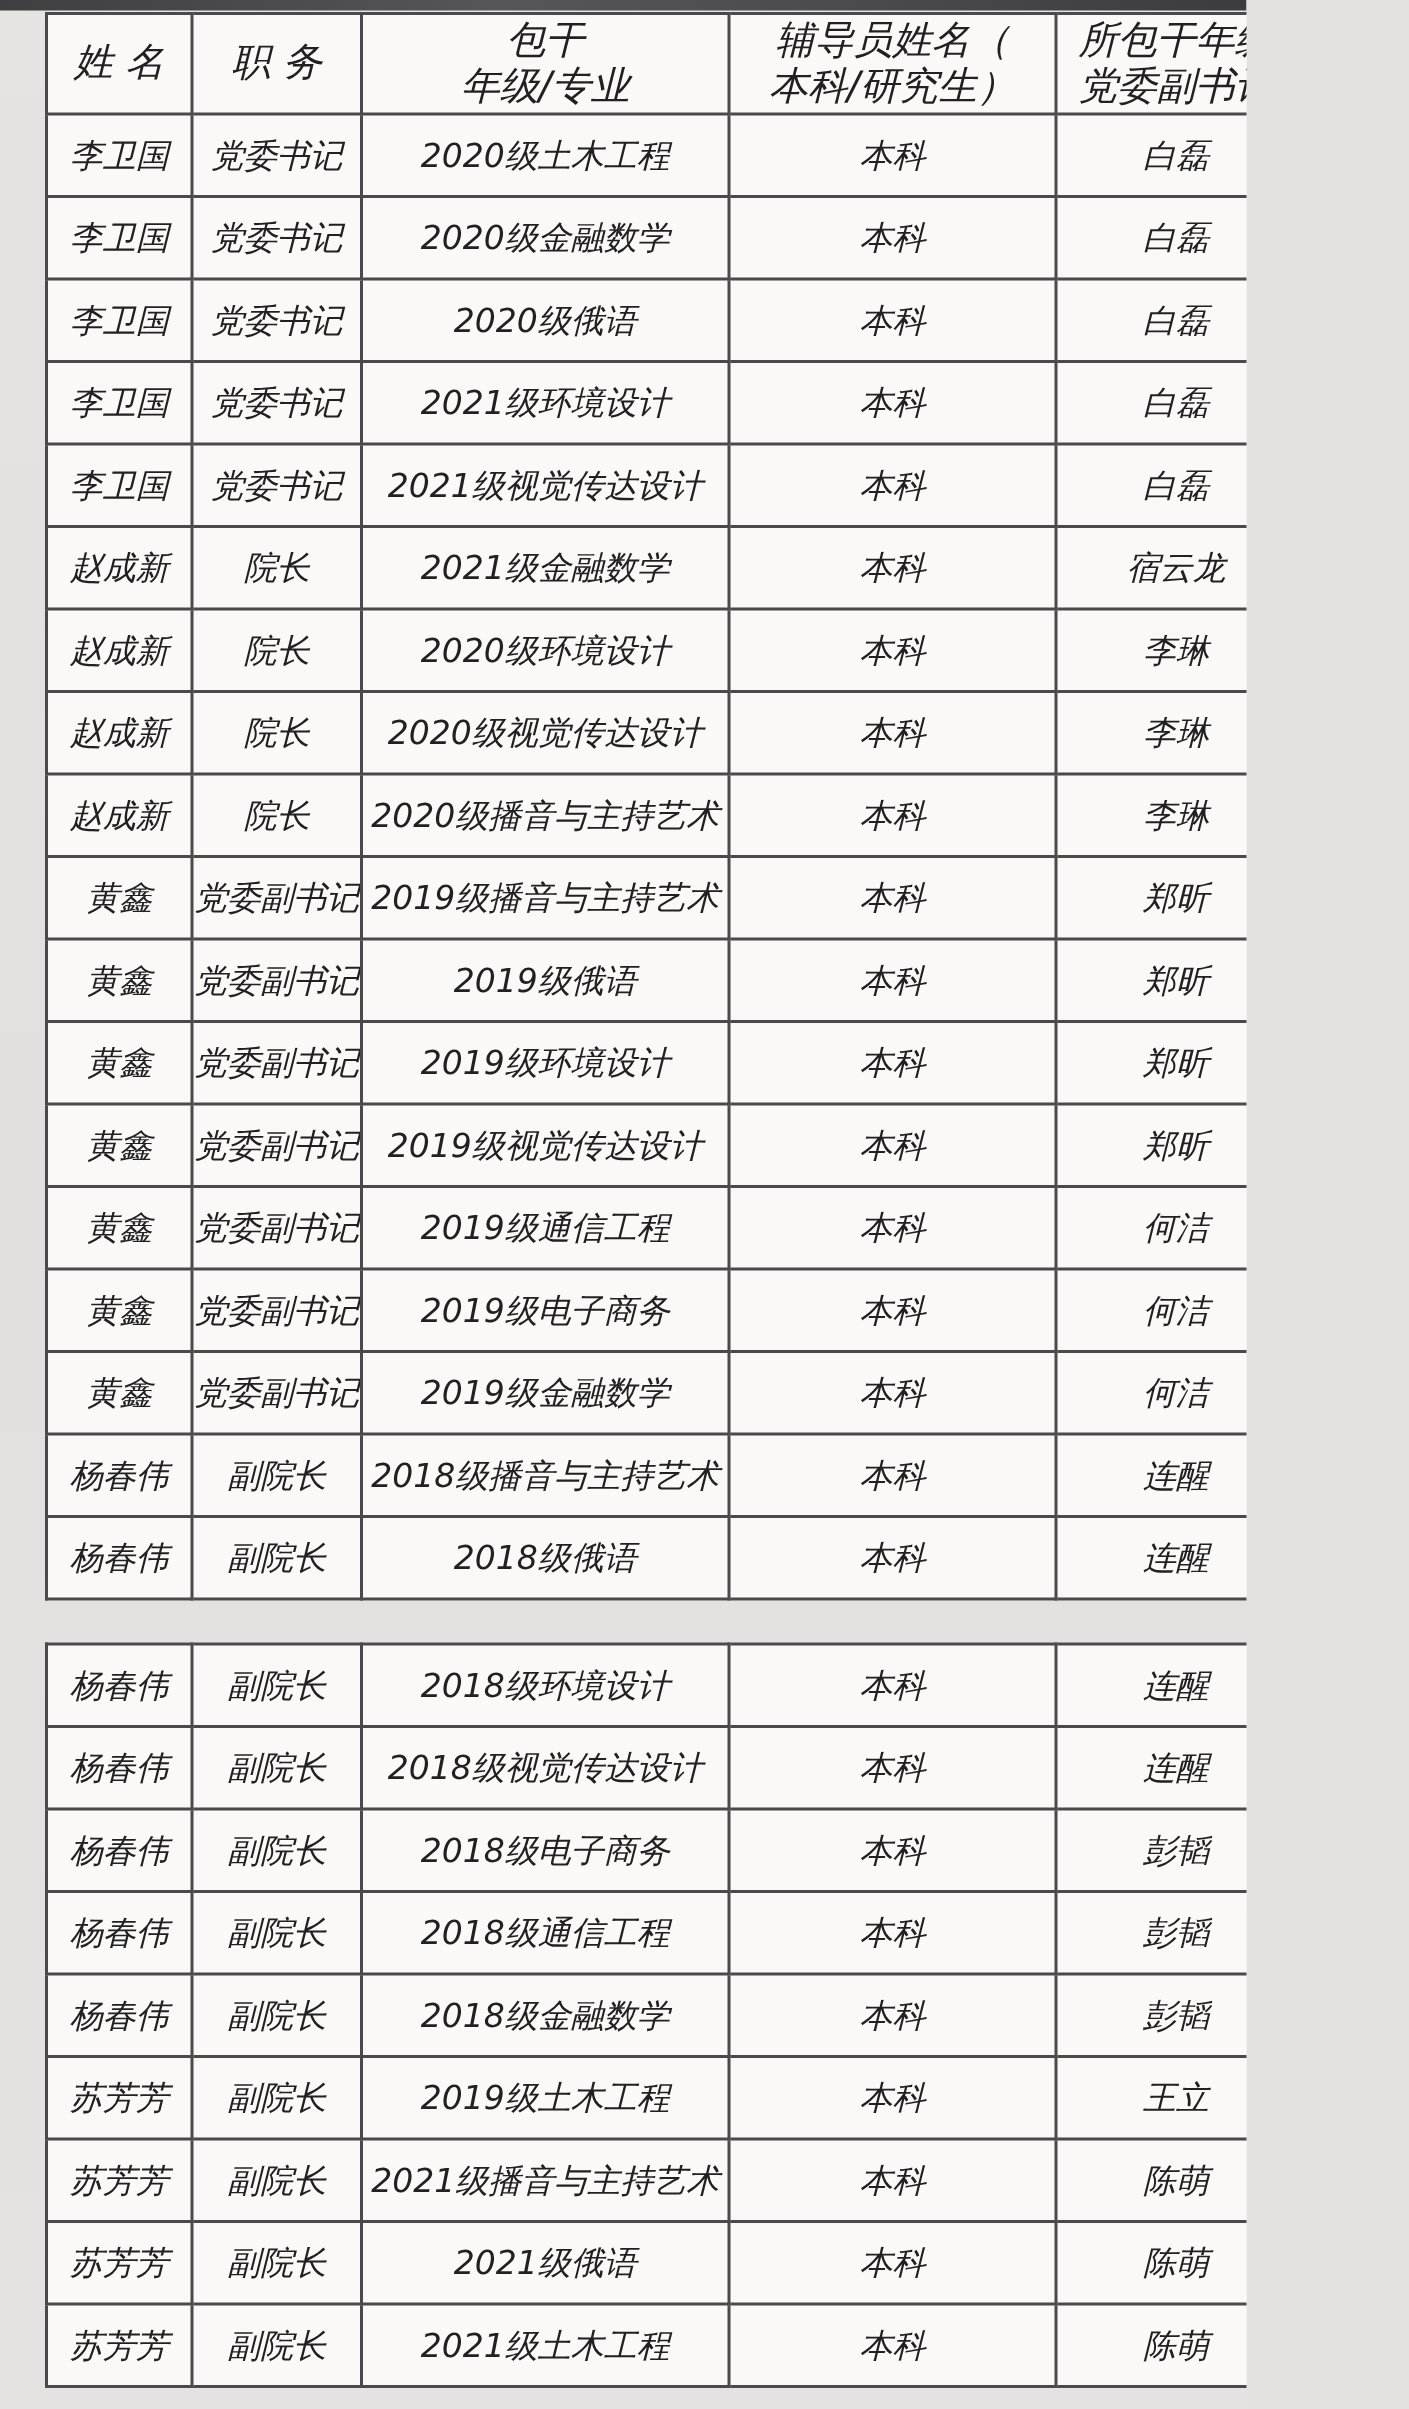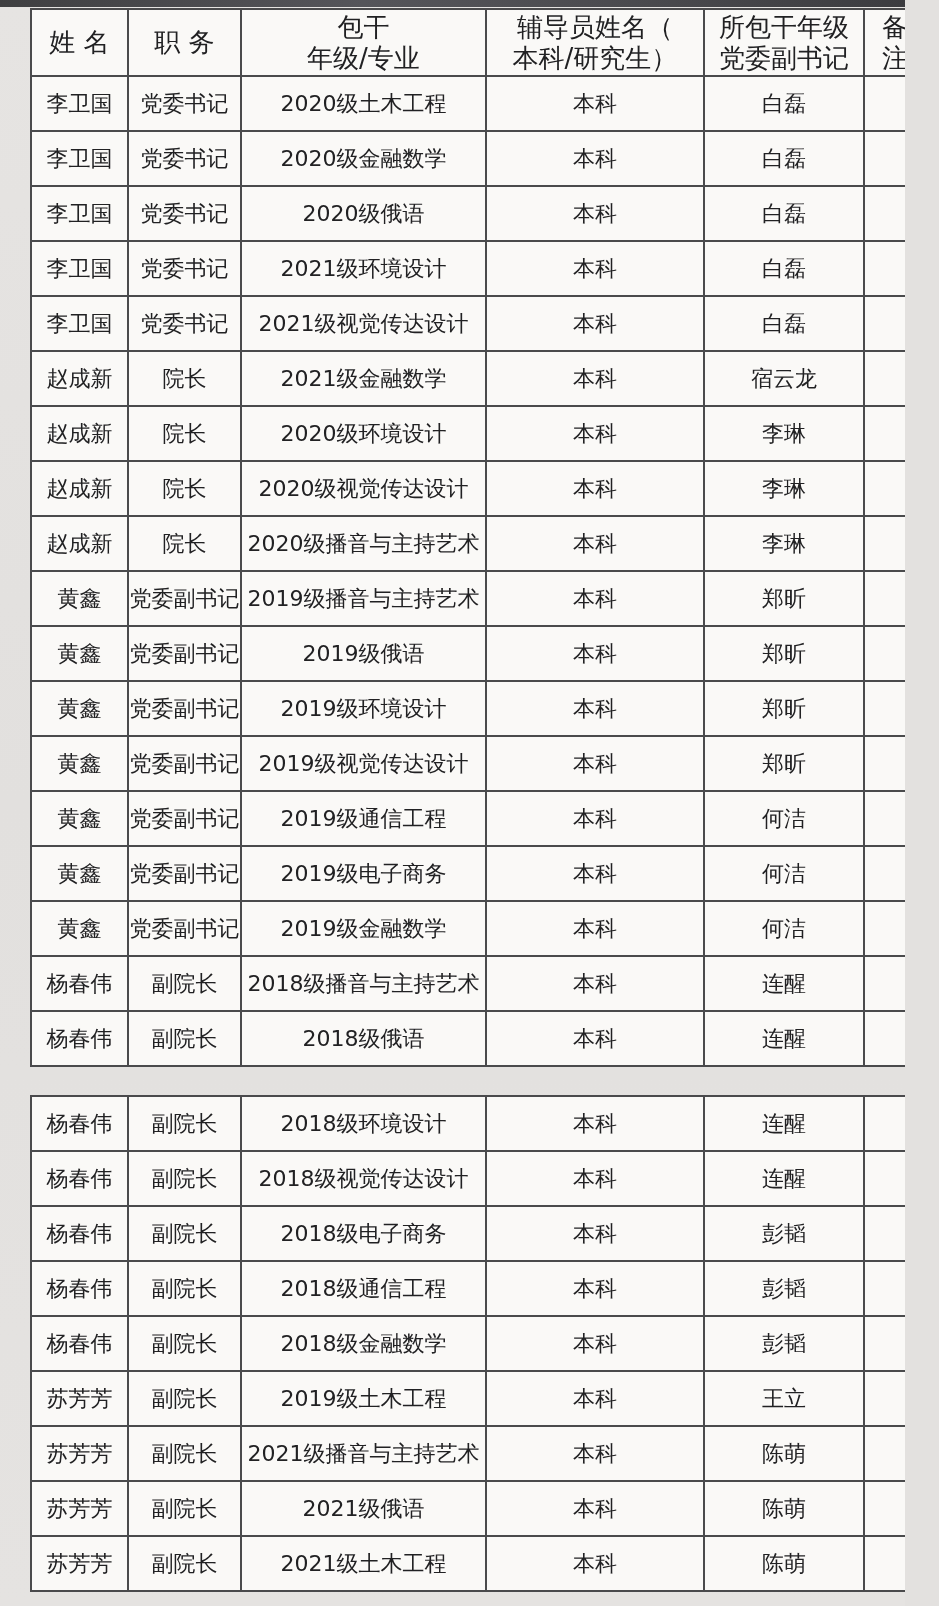--- a/index.html
+++ b/index.html
@@ -3,24 +3,25 @@
 <meta charset="utf-8">
 <style>
   html, body {
     margin: 0;
     padding: 0;
     background: #e3e1df;
     font-family: "DejaVu Sans", "Liberation Sans", sans-serif;
   }
   .page {
     position: relative;
-    width: 905px;
+    width: 831px;
     height: 1606px;
     background: linear-gradient(180deg, #e6e4e2 0%, #e2e0de 50%, #e5e3e1 100%);
     overflow: hidden;
+    font-style: italic;
   }
   .photo-top-edge {
     position: absolute;
     top: 0; left: 0;
     width: 100%;
     height: 7px;
     background: linear-gradient(90deg, #3f3f41, #55555a 40%, #4a4a4e 70%, #3c3c40);
   }
   table.duty-table {
     position: absolute;

